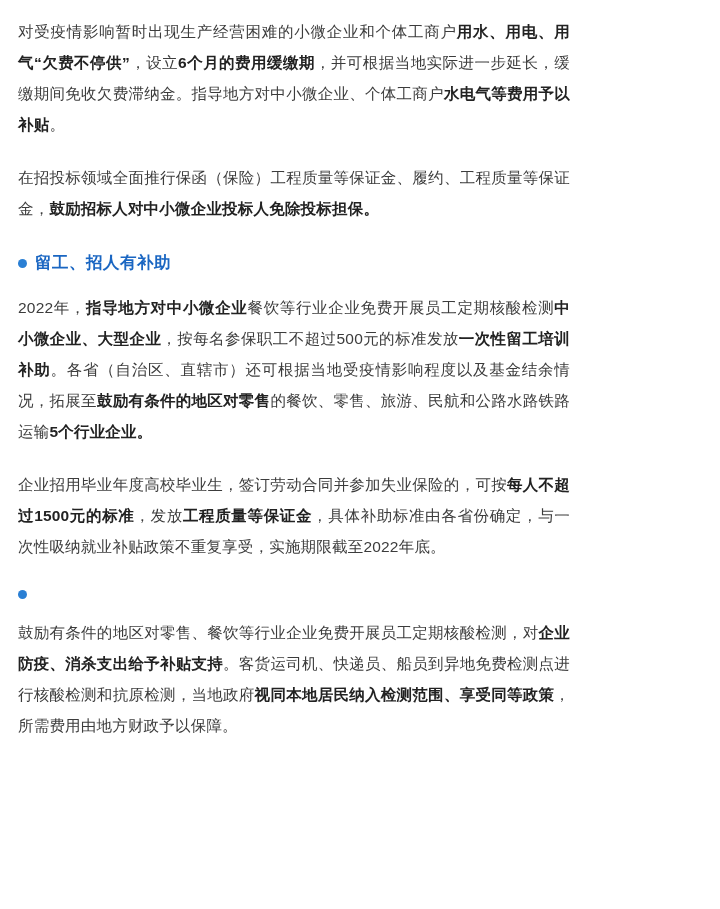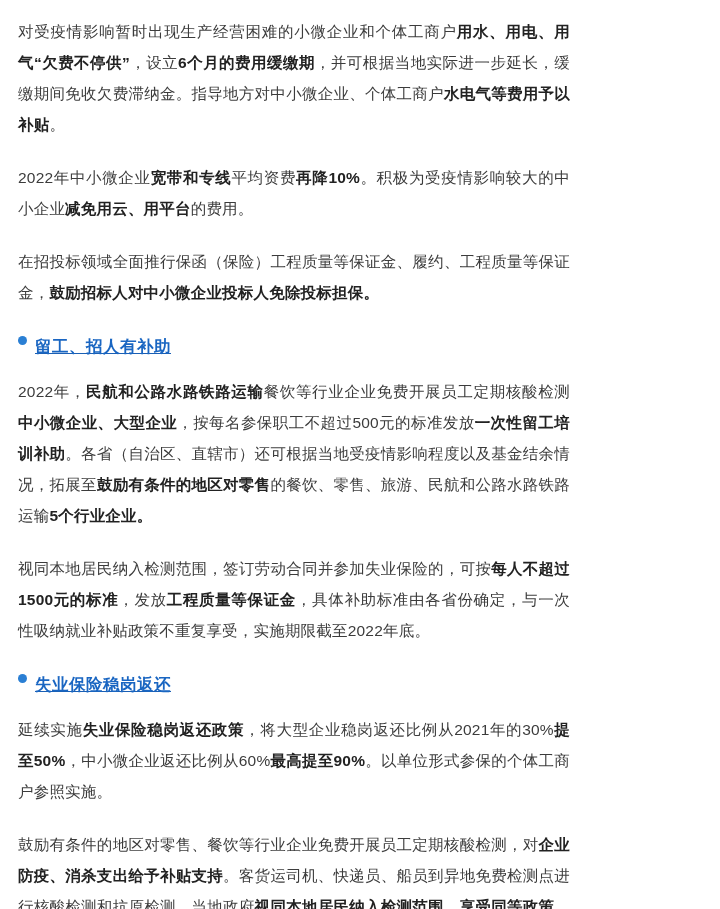--- a/index.html
+++ b/index.html
@@ -29,23 +29,22 @@
   .para b, .b {
     font-weight: bold;
     color: #222222;
   }
   .heading {
     font-size: 16.5px;
     font-weight: bold;
     color: #1a5fb4;
     margin: 28px 0 18px 0;
     display: flex;
-    align-items: flex-start;
+    align-items: center;
     letter-spacing: 0.5px;
-    text-decoration: underline;
   }
   .heading .dot {
     display: inline-block;
     width: 9px;
     height: 9px;
     border-radius: 50%;
     background: #2a7fd4;
     margin-right: 8px;
     flex: 0 0 auto;
   }
@@ -55,28 +54,25 @@
   .first-para {
     margin-top: 2px;
   }
 </style>
 </head>
 <body>
 
 <div class="page">
   <div id="content">
       <p class="para first-para"><span>对受疫情影响暂时出现生产经营困难的小微企业和个体工商户</span><span class="b">用水、用电、用气“欠费不停供”</span><span>，设立</span><span class="b">6个月的费用缓缴期</span><span>，并可根据当地实际进一步延长，缓缴期间免收欠费滞纳金。指导地方对中小微企业、个体工商户</span><span class="b">水电气等费用予以补贴</span><span>。</span></p>
-      <p class="para"><span>2022年中小微企业</span><span class="b">宽带和专线</span><span>平均资费</span><span class="b">再降10%</span><span>。积极为受疫情影响较大的中小企业</span><span class="b">减免用云、用平台</span><span>的费用。</span></p>
       <p class="para"><span>在招投标领域全面推行保函（保险）工程质量等保证金、履约、工程质量等保证金，</span><span class="b">鼓励招标人对中小微企业投标人免除投标担保。</span></p>
       <div class="heading">
         <span class="dot"></span>
         <span class="htext">留工、招人有补助</span>
       </div>
-      <p class="para"><span>2022年，</span><span class="b">民航和公路水路铁路运输</span><span>餐饮等行业企业免费开展员工定期核酸检测</span><span class="b">中小微企业、大型企业</span><span>，按每名参保职工不超过500元的标准发放</span><span class="b">一次性留工培训补助</span><span>。各省（自治区、直辖市）还可根据当地受疫情影响程度以及基金结余情况，拓展至</span><span class="b">鼓励有条件的地区对零售</span><span>的餐饮、零售、旅游、民航和公路水路铁路运输</span><span class="b">5个行业企业。</span></p>
-      <p class="para"><span>视同本地居民纳入检测范围，签订劳动合同并参加失业保险的，可按</span><span class="b">每人不超过1500元的标准</span><span>，发放</span><span class="b">工程质量等保证金</span><span>，具体补助标准由各省份确定，与一次性吸纳就业补贴政策不重复享受，实施期限截至2022年底。</span></p>
+      <p class="para"><span>2022年，</span><span class="b">指导地方对中小微企业</span><span>餐饮等行业企业免费开展员工定期核酸检测</span><span class="b">中小微企业、大型企业</span><span>，按每名参保职工不超过500元的标准发放</span><span class="b">一次性留工培训补助</span><span>。各省（自治区、直辖市）还可根据当地受疫情影响程度以及基金结余情况，拓展至</span><span class="b">鼓励有条件的地区对零售</span><span>的餐饮、零售、旅游、民航和公路水路铁路运输</span><span class="b">5个行业企业。</span></p>
+      <p class="para"><span>企业招用毕业年度高校毕业生，签订劳动合同并参加失业保险的，可按</span><span class="b">每人不超过1500元的标准</span><span>，发放</span><span class="b">工程质量等保证金</span><span>，具体补助标准由各省份确定，与一次性吸纳就业补贴政策不重复享受，实施期限截至2022年底。</span></p>
       <div class="heading">
         <span class="dot"></span>
-        <span class="htext">失业保险稳岗返还</span>
       </div>
-      <p class="para"><span>延续实施</span><span class="b">失业保险稳岗返还政策</span><span>，将大型企业稳岗返还比例从2021年的30%</span><span class="b">提至50%</span><span>，中小微企业返还比例从60%</span><span class="b">最高提至90%</span><span>。以单位形式参保的个体工商户参照实施。</span></p>
       <p class="para"><span>鼓励有条件的地区对零售、餐饮等行业企业免费开展员工定期核酸检测，对</span><span class="b">企业防疫、消杀支出给予补贴支持</span><span>。客货运司机、快递员、船员到异地免费检测点进行核酸检测和抗原检测，当地政府</span><span class="b">视同本地居民纳入检测范围、享受同等政策</span><span>，所需费用由地方财政予以保障。</span></p>
     </div>
 </div>
 
 </body></html>

